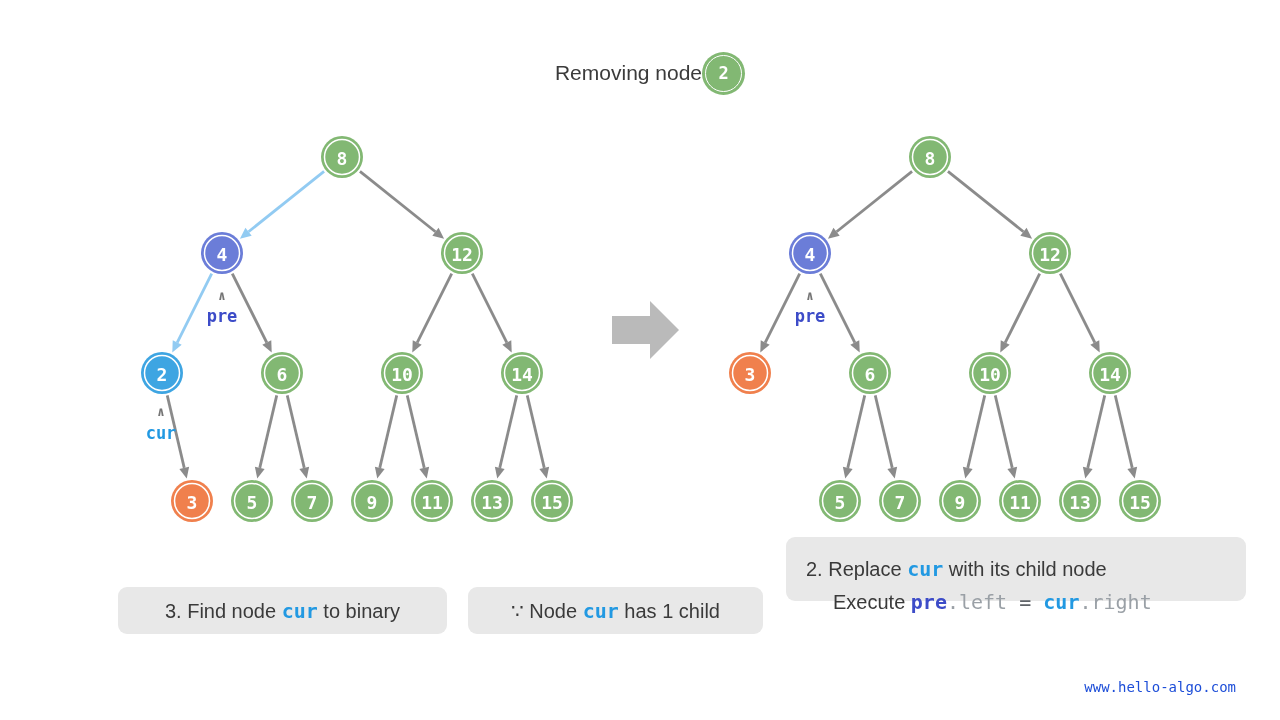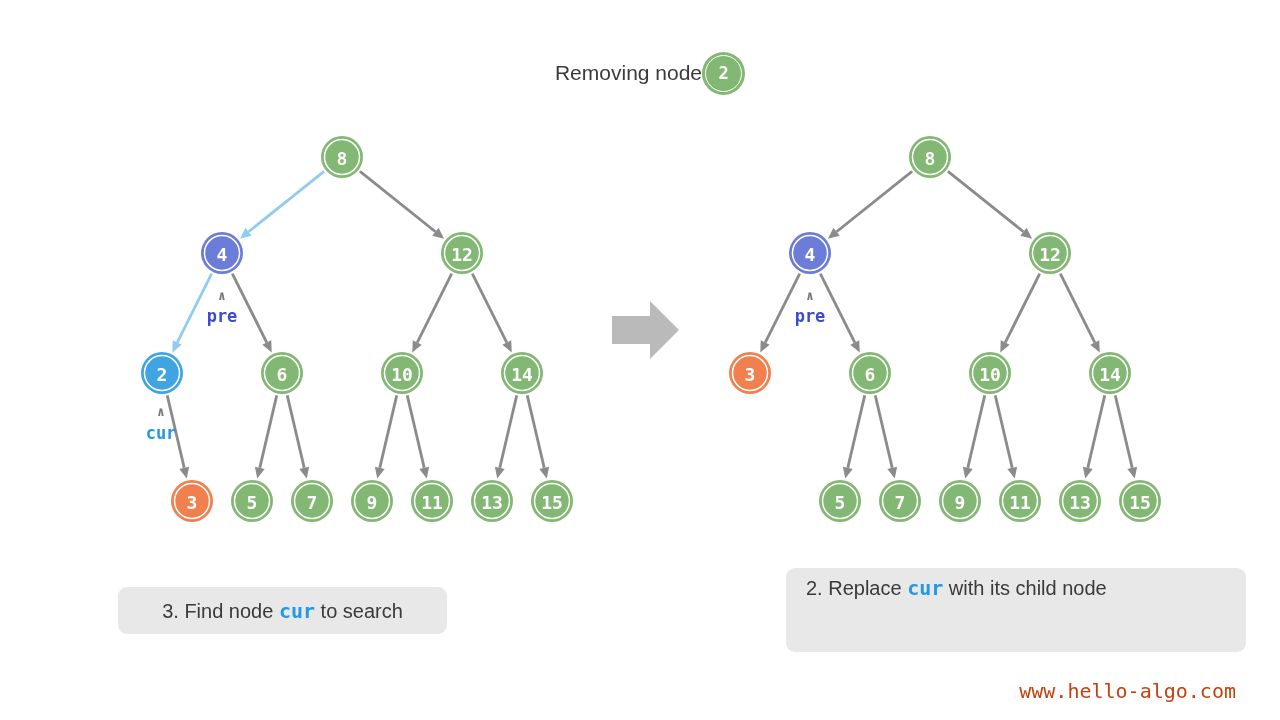--- a/index.html
+++ b/index.html
@@ -39,33 +39,33 @@
 
   
   .caption-box{
     position:absolute;background:#e8e8e8;border-radius:9px;
     color:#3a3a3a;font-size:20px;white-space:nowrap;
   }
   .cap-center{display:flex;flex-direction:column;justify-content:center;}
   .cap-center .cap-line{text-align:center;}
   #caption-0{left:118px;top:587px;width:329px;height:47px;}
   #caption-1{left:468px;top:587px;width:295px;height:47px;}
-  #caption-2{left:786px;top:568px;width:460px;height:84px;padding-top:4px;box-sizing:border-box;}
+  #caption-2{left:786px;top:537px;width:460px;height:64px;padding-top:16px;box-sizing:border-box;}
   #caption-2 .cap-line{line-height:33px;padding-left:20px;}
   #caption-2 .cap-line:nth-child(2){padding-left:47px;}
   .seg-p{color:#3a3a3a;}
   .seg-cur{color:#2299e2;font-family:"DejaVu Sans Mono",monospace;font-weight:bold;font-size:20px;}
   .seg-pre{color:#3d4cc8;font-family:"DejaVu Sans Mono",monospace;font-weight:bold;font-size:20px;}
   .seg-m{color:#9aa0a6;font-family:"DejaVu Sans Mono",monospace;font-size:20px;}
   .seg-eq{color:#5f6368;font-family:"DejaVu Sans Mono",monospace;font-size:20px;}
 
   
   .watermark{
     position:absolute;right:44px;top:679px;
-    font-family:"DejaVu Sans Mono",monospace;font-size:20px;color:#c2410c;
+    font-family:"DejaVu Sans Mono",monospace;font-size:14px;color:#1d4ed8;
   }
 </style>
 </head>
 <body>
 
 <div id="page">
 
   <div class="title-row">
     <span>Removing node</span>
     <span class="title-node">
@@ -268,21 +268,25 @@
           <circle cx="1140" cy="501" r="17.5" fill="none" stroke="#ffffff" stroke-width="1.5"></circle>
           <text x="1140" y="502" fill="#ffffff" text-anchor="middle" dominant-baseline="central" class="node-text">15</text>
         </g>
         <text x="810" y="300" fill="#757575" text-anchor="middle" class="caret-text">∧</text>
         <text x="810" y="322" fill="#3d4cc8" text-anchor="middle" class="pointer-text">pre</text>
       </g>
       <polygon points="612,316 650,316 650,301 679,330 650,359 650,344 612,344" fill="#bababa"></polygon>
     </svg>
 
   <div id="caption-0" class="caption-box cap-center">
-      <div class="cap-line"><span class="seg-p">3. Find node </span><span class="seg-cur">cur</span><span class="seg-p"> to search</span></div>
+      <div class="cap-line"><span class="seg-p">3. Find node </span><span class="seg-cur">cur</span><span class="seg-p"> to binary</span></div>
+    </div>
+  <div id="caption-1" class="caption-box cap-center">
+      <div class="cap-line"><span class="seg-p">∵ Node </span><span class="seg-cur">cur</span><span class="seg-p"> has 1 child</span></div>
     </div>
   <div id="caption-2" class="caption-box">
       <div class="cap-line"><span class="seg-p">2. Replace </span><span class="seg-cur">cur</span><span class="seg-p"> with its child node</span></div>
+      <div class="cap-line"><span class="seg-p">Execute </span><span class="seg-pre">pre</span><span class="seg-m">.</span><span class="seg-m">left</span><span class="seg-eq"> = </span><span class="seg-cur">cur</span><span class="seg-m">.</span><span class="seg-m">right</span></div>
     </div>
 
   <div class="watermark">www.hello-algo.com</div>
 
 </div>
 
 </body></html>

